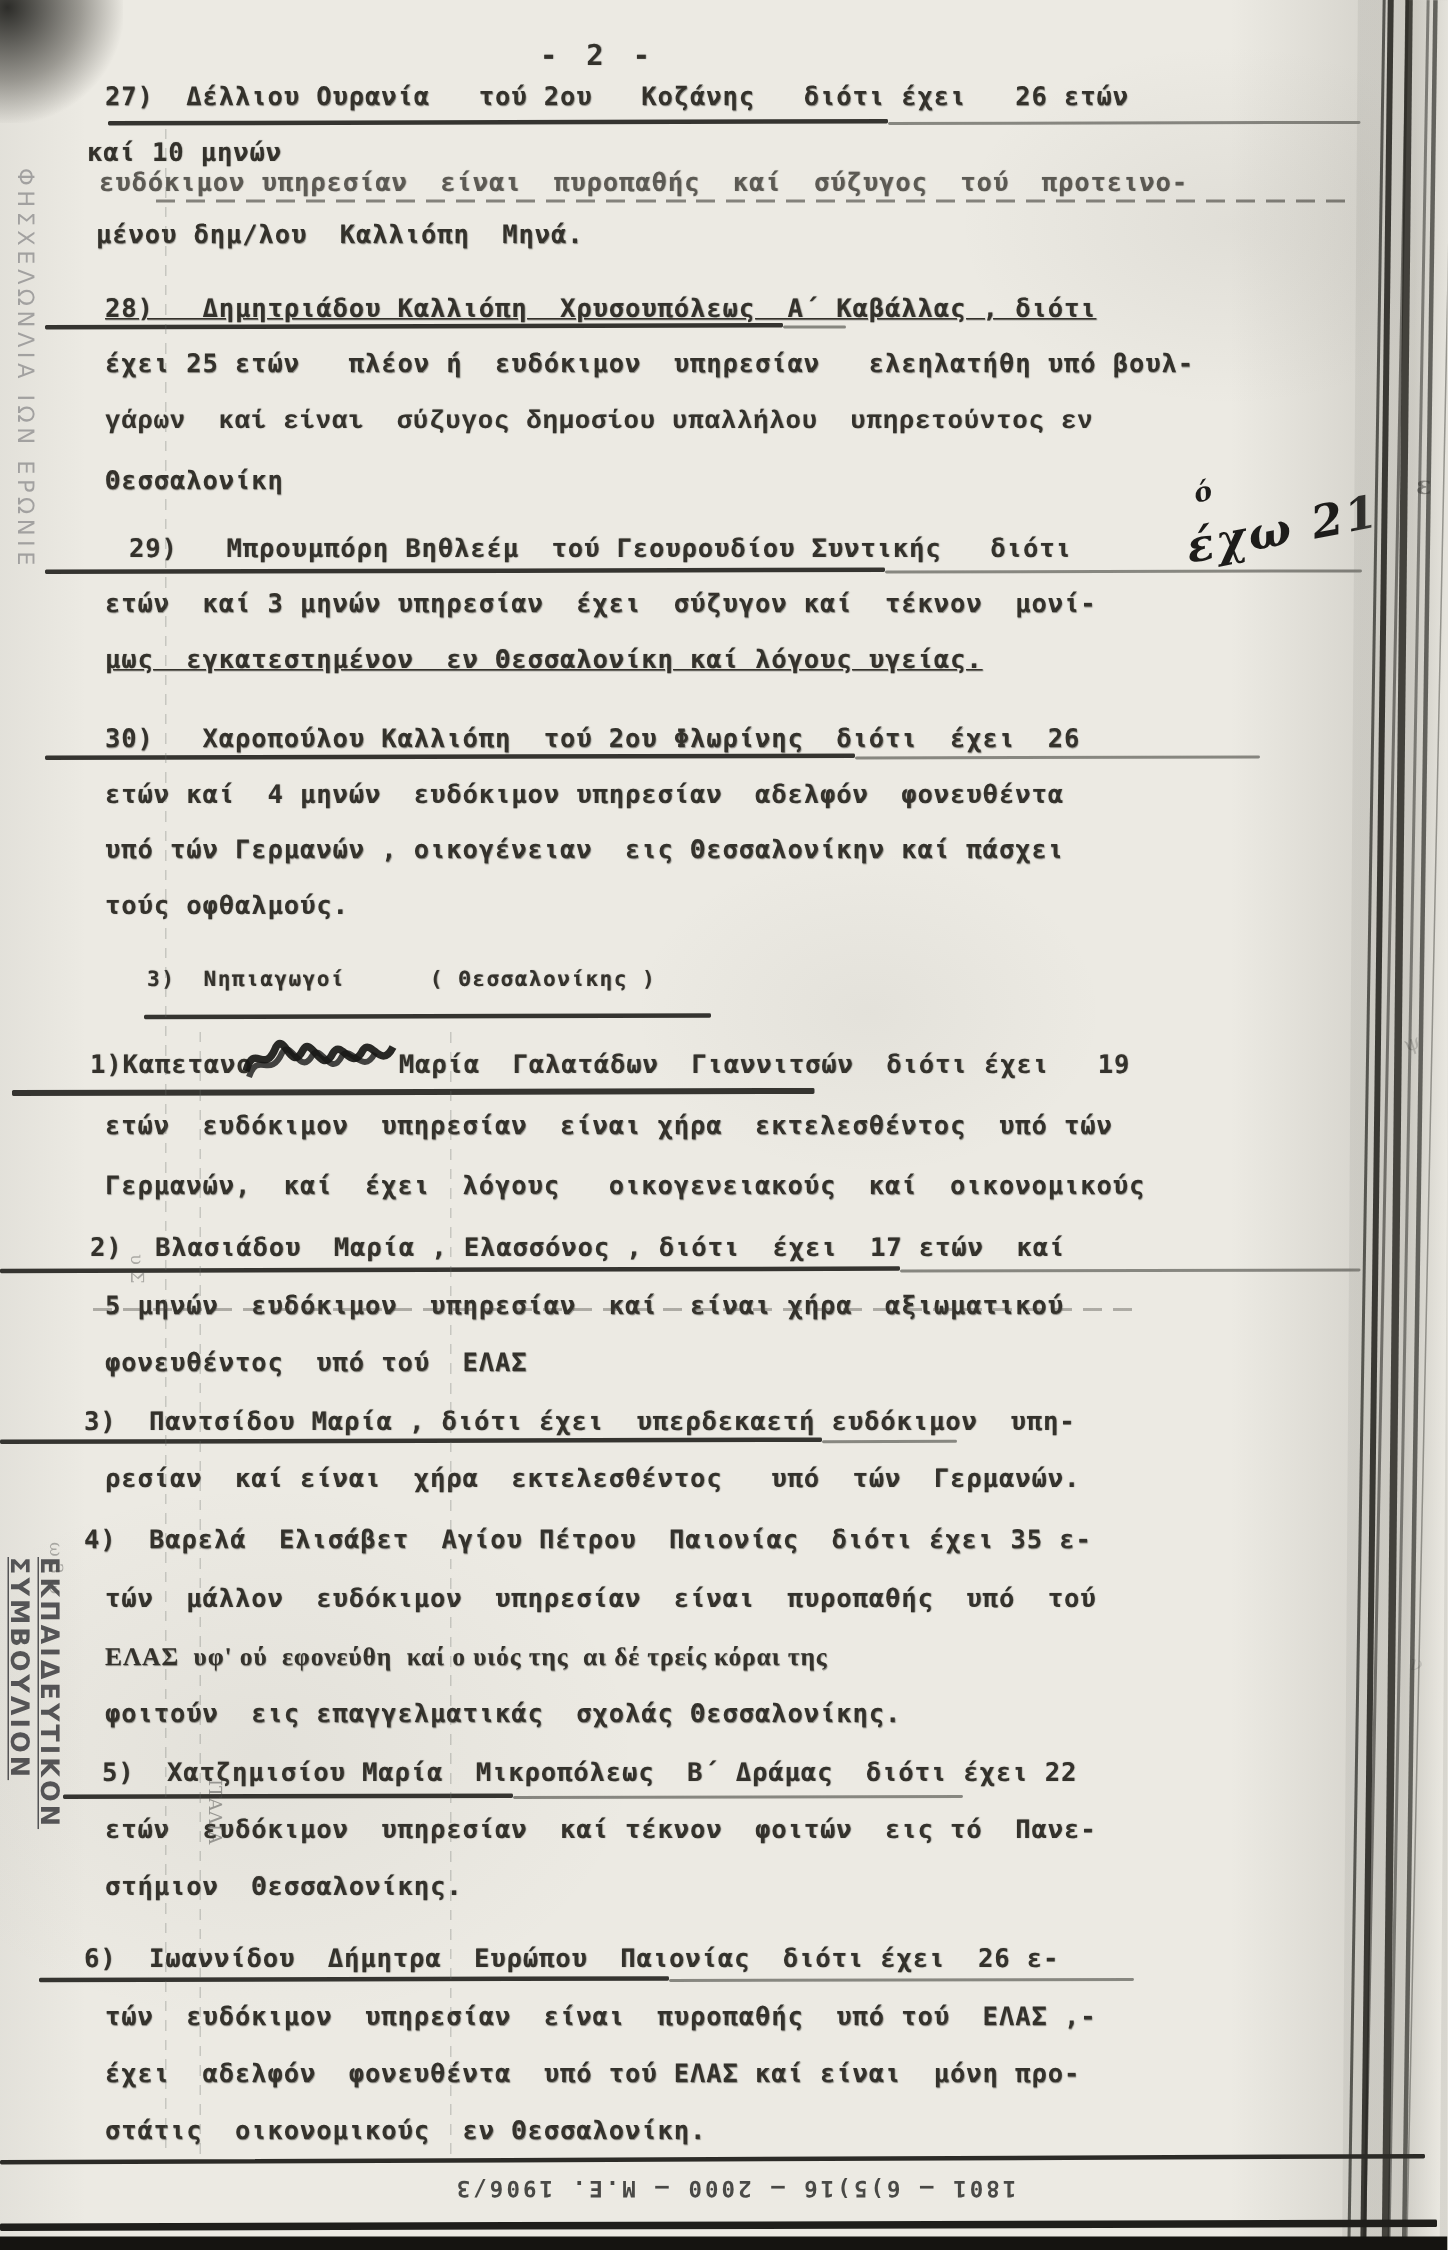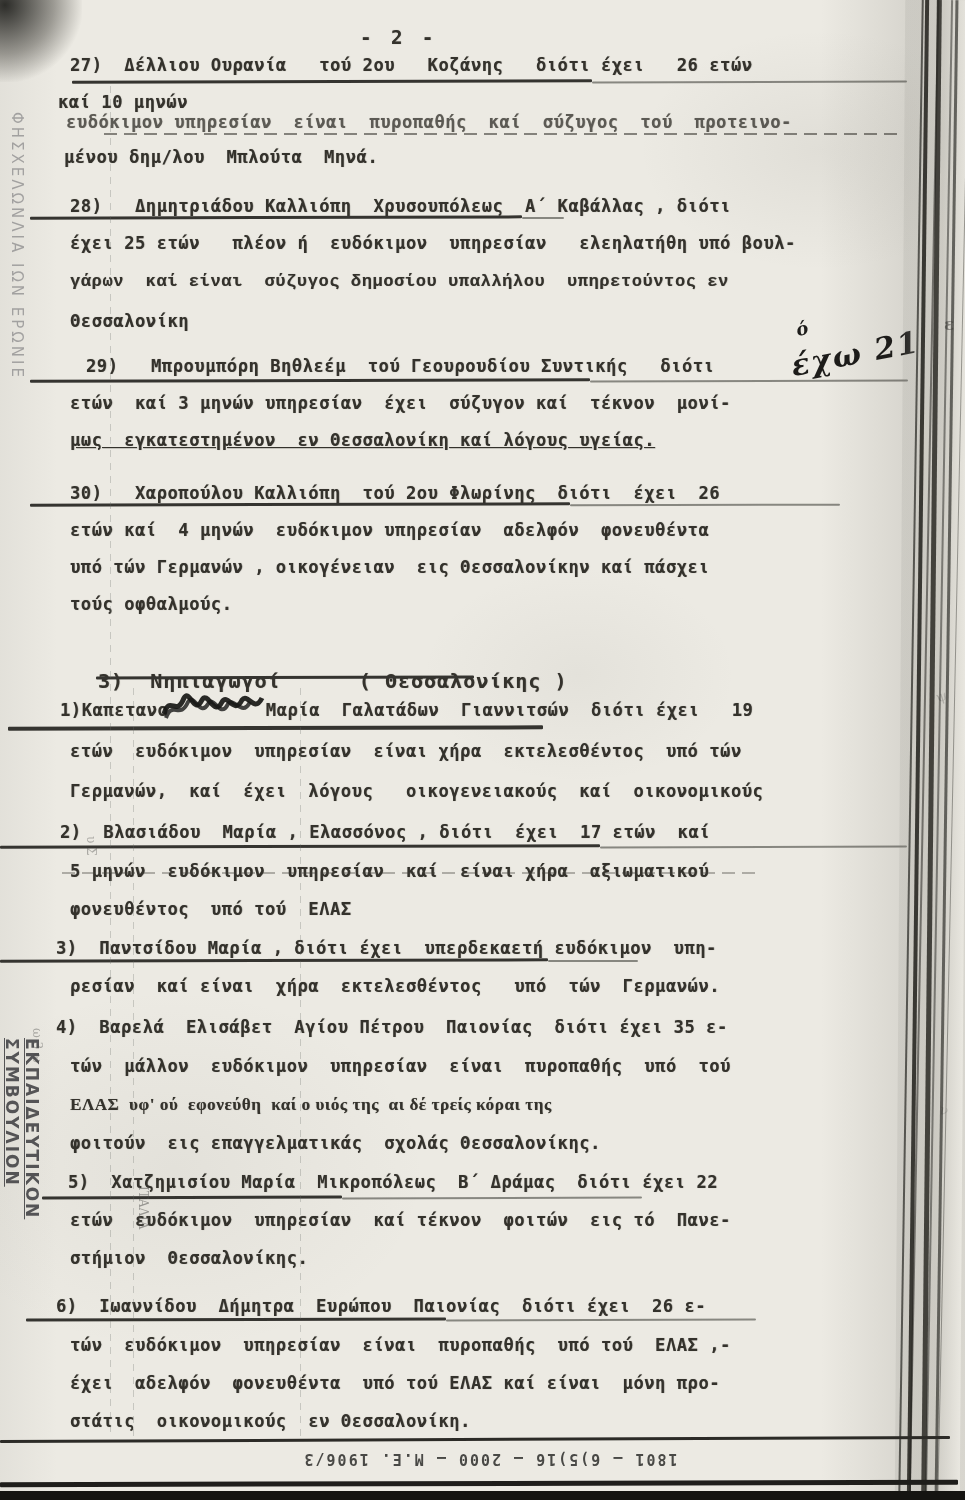--- a/index.html
+++ b/index.html
@@ -36,26 +36,26 @@
 </head>
 <body>
 
 <div style="position:absolute;left:-28px;top:-28px;width:110px;height:110px;background:radial-gradient(circle at 30% 30%, rgba(25,25,22,.9), rgba(60,58,52,.45) 45%, transparent 72%);"></div>
 
 <div class="line" style="left:360px;top:26px;font-size:19px;letter-spacing:4px;">- 2 -</div>
 
 <div class="line" style="top:55px;">27)  Δέλλιου Ουρανία   τού 2ου   Κοζάνης   διότι έχει   26 ετών</div>
 <div class="line" style="top:92px;left:58px;">καί 10 μηνών</div>
 <div class="line faint" style="top:112px;left:66px;">ευδόκιμον υπηρεσίαν  είναι  πυροπαθής  καί  σύζυγος  τού  προτεινο-</div>
-<div class="line" style="top:147px;left:64px;">μένου δημ/λου  Μπλούτα  Μηνά.</div>
+<div class="line" style="top:147px;left:64px;">μένου δημ/λου  Καλλιόπη  Μηνά.</div>
 <div class="rule" style="top:80px;left:72px;width:520px;"></div>
 <div class="rule thin" style="top:81px;left:592px;width:315px;"></div>
 <div class="dashrule" style="top:133px;left:104px;width:800px;"></div>
 
-<div class="line" style="top:196px;">28)   Δημητριάδου Καλλιόπη  Χρυσουπόλεως  Α΄ Καβάλλας , διότι</div>
+<div class="line" style="top:196px;text-decoration:underline;">28)   Δημητριάδου Καλλιόπη  Χρυσουπόλεως  Α΄ Καβάλλας , διότι</div>
 <div class="line" style="top:233px;">έχει 25 ετών   πλέον ή  ευδόκιμον  υπηρεσίαν   ελεηλατήθη υπό βουλ-</div>
 <div class="line" style="top:272px;font-family:Liberation Mono, monospace;">γάρων  καί είναι  σύζυγος δημοσίου υπαλλήλου  υπηρετούντος εν</div>
 <div class="line" style="top:311px;">Θεσσαλονίκη</div>
 <div class="rule" style="top:216px;left:30px;width:492px;"></div>
 <div class="rule thin" style="top:217px;left:522px;width:42px;"></div>
 
 <div class="line" style="top:356px;margin-left:16px;">29)   Μπρουμπόρη Βηθλεέμ  τού Γεουρουδίου Συντικής   διότι</div>
 <div class="line" style="top:393px;">ετών  καί 3 μηνών υπηρεσίαν  έχει  σύζυγον καί  τέκνον  μονί-</div>
 <div class="line" style="top:430px;text-decoration:underline;">μως  εγκατεστημένον  εν Θεσσαλονίκη καί λόγους υγείας.</div>
 <div class="rule" style="top:379px;left:30px;width:560px;"></div>
@@ -64,21 +64,21 @@
 <div class="hand" style="position:absolute;left:796px;top:318px;font-size:18px;transform:rotate(-14deg);">ό</div>
 <div class="hand" style="position:absolute;left:790px;top:336px;font-size:30px;transform:rotate(-11deg);letter-spacing:2px;">έχω 21</div>
 
 <div class="line" style="top:483px;">30)   Χαροπούλου Καλλιόπη  τού 2ου Φλωρίνης  διότι  έχει  26</div>
 <div class="line" style="top:520px;">ετών καί  4 μηνών  ευδόκιμον υπηρεσίαν  αδελφόν  φονευθέντα</div>
 <div class="line" style="top:557px;">υπό τών Γερμανών , οικογένειαν  εις Θεσσαλονίκην καί πάσχει</div>
 <div class="line" style="top:594px;">τούς οφθαλμούς.</div>
 <div class="rule" style="top:503px;left:30px;width:540px;"></div>
 <div class="rule thin" style="top:504px;left:570px;width:270px;"></div>
 
-<div class="line" style="top:645px;left:98px;font-size:20px;letter-spacing:1px;margin-top:24px;">3)  Νηπιαγωγοί      ( Θεσσαλονίκης )</div>
+<div class="line" style="top:645px;left:98px;font-size:14px;letter-spacing:1px;">3)  Νηπιαγωγοί      ( Θεσσαλονίκης )</div>
 <div class="rule" style="top:676px;left:96px;width:378px;height:3px;"></div>
 
 <div class="line" style="top:700px;left:60px;">1)Καπετανο         Μαρία  Γαλατάδων  Γιαννιτσών  διότι έχει   19</div>
 <div class="line" style="top:741px;">ετών  ευδόκιμον  υπηρεσίαν  είναι χήρα  εκτελεσθέντος  υπό τών</div>
 <div class="line" style="top:781px;">Γερμανών,  καί  έχει  λόγους   οικογενειακούς  καί  οικονομικούς</div>
 <div class="rule" style="top:726px;left:8px;width:535px;height:4px;"></div>
 
 <div style="position:absolute;left:162px;top:690px;">
   <svg width="110" height="34" viewBox="0 0 110 34">
     <path d="M2,24 C8,4 14,28 22,8 C28,-2 32,26 40,10 C46,0 52,28 60,12 C66,2 72,26 80,10 C86,2 92,24 100,8" stroke="#181816" stroke-width="5" fill="none" opacity=".92"></path>

